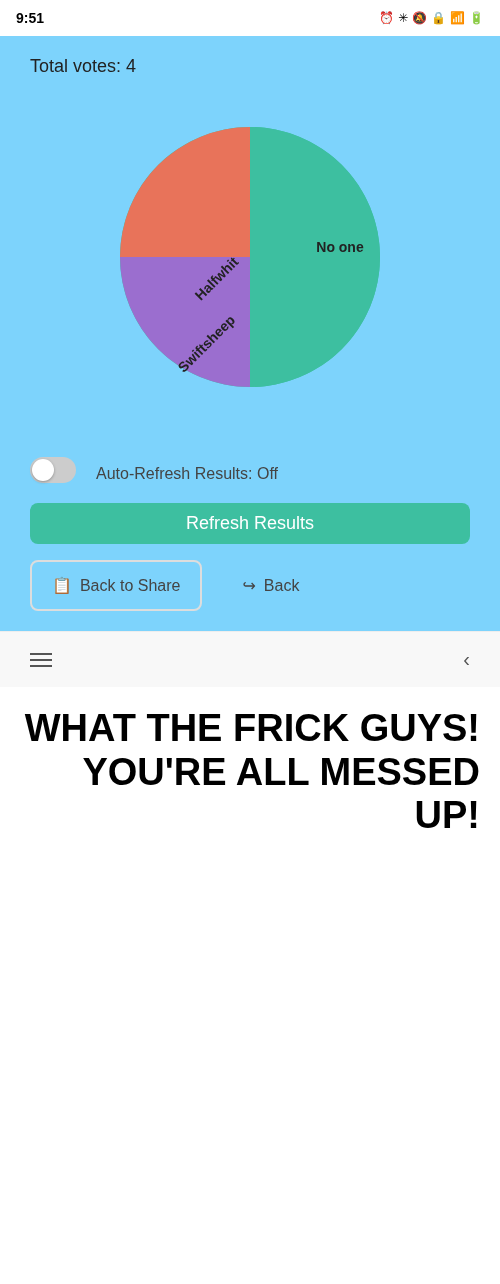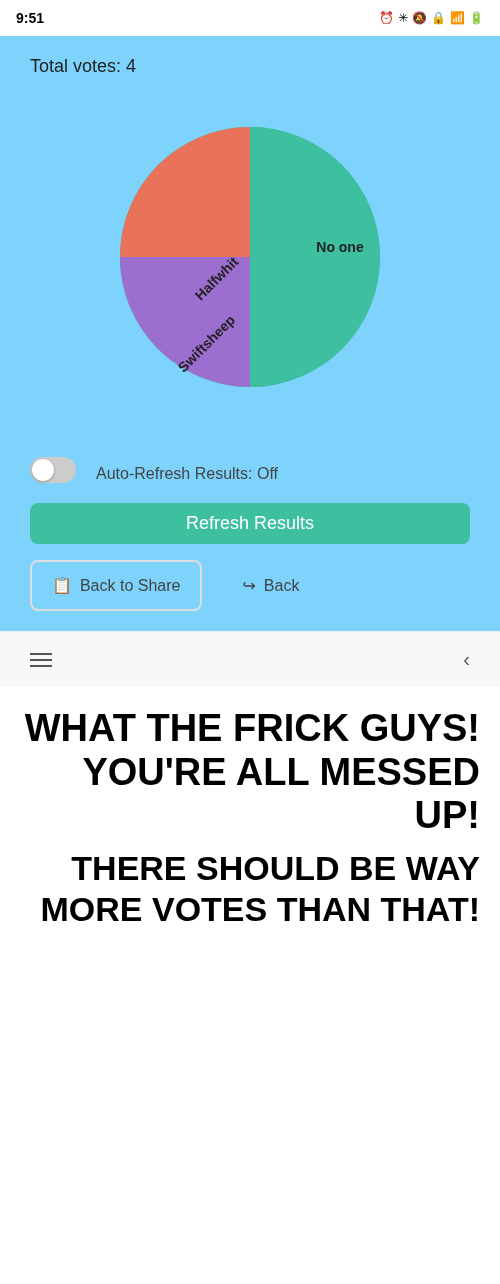--- a/index.html
+++ b/index.html
@@ -274,14 +274,13 @@
   <div class="nav-hamburger">
     <span></span>
     <span></span>
     <span></span>
   </div>
   <div class="nav-back">‹</div>
 </div>
 
 <div class="meme-section">
   <div class="meme-text-1">WHAT THE FRICK GUYS! YOU'RE ALL MESSED UP!</div>
-  <div class="meme-text-2">THERE SHOULD BE WAY MORE VOTES THAN THAT!</div>
 </div>
 
 </body></html>

